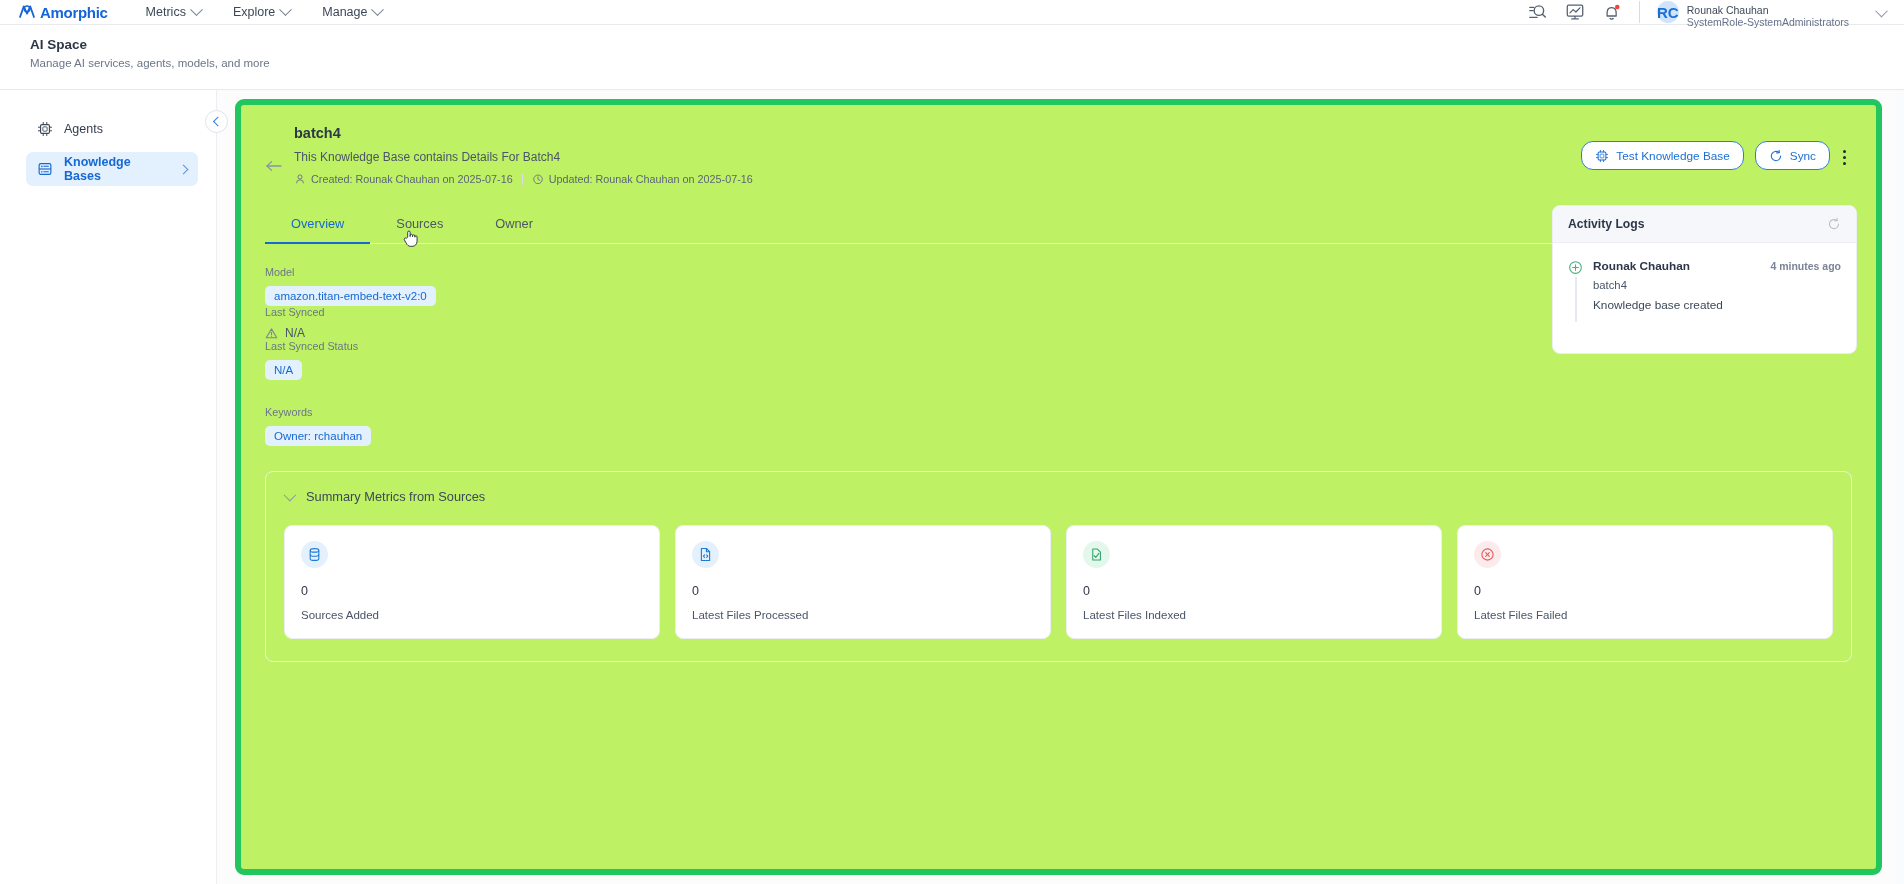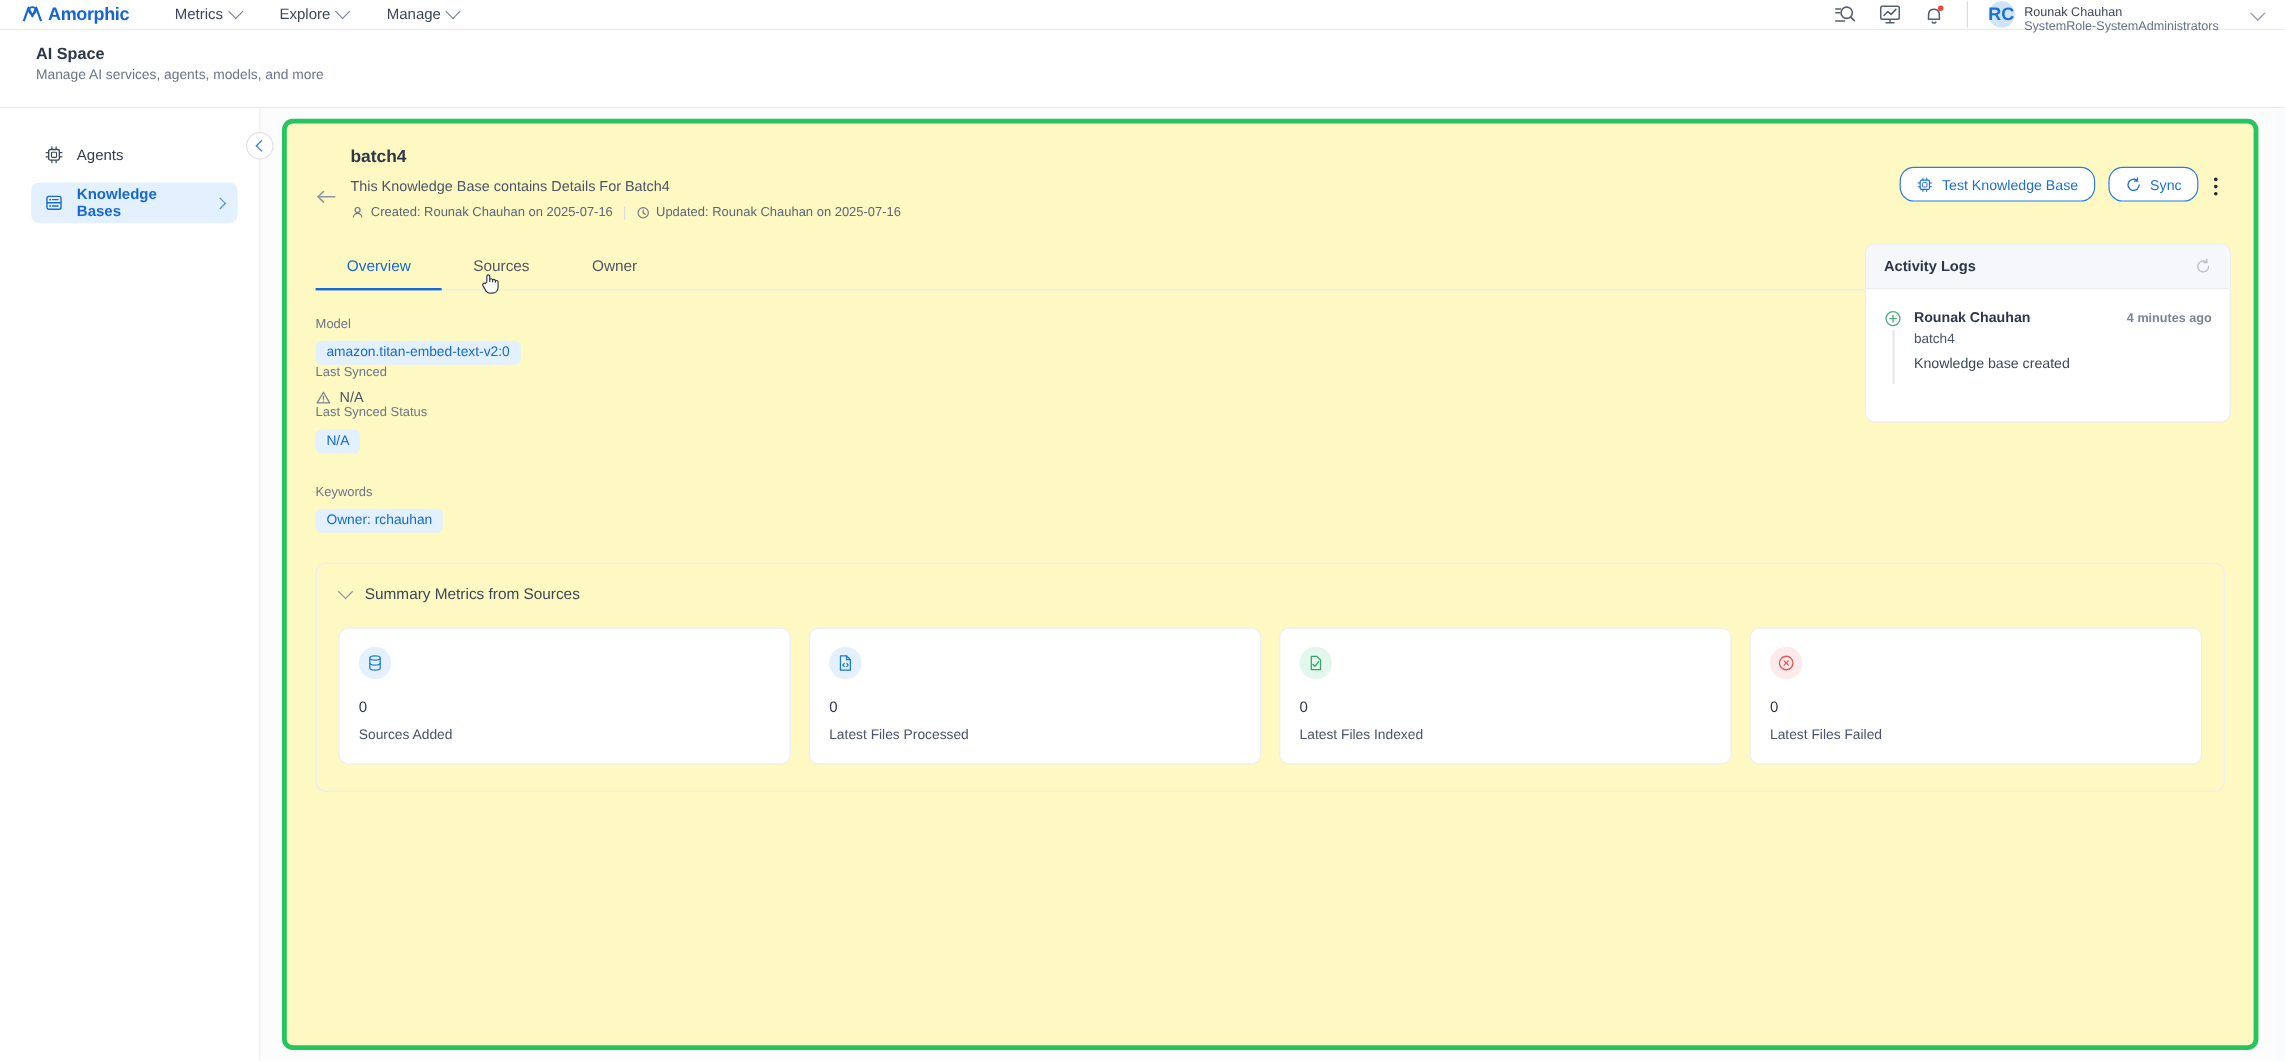--- a/index.html
+++ b/index.html
@@ -101,21 +101,21 @@
     display: flex; align-items: center; justify-content: center;
     cursor: pointer; z-index: 5;
   }
   .collapse-chev { width: 7px; height: 7px;
     border-left: 1.6px solid #2f7fe0; border-bottom: 1.6px solid #2f7fe0;
     transform: rotate(45deg) translate(1px,-1px); }
 
   
   .main-wrap { flex: 1; padding: 9px 22px 0 18px; }
   .card {
-    background: #fef9c3; border: 4px solid #22c55e;
+    background: #bef264; border: 6px solid #22c55e;
     border-radius: 9px; height: 776px; position: relative;
     box-shadow: 0 1px 2px rgba(20,30,60,0.025);
   }
 
   .card-head { display: flex; padding: 20px 24px 0 24px; }
   .back-arrow {
     width: 18px; margin: 22px 11px 0 0; cursor: pointer; flex: 0 0 18px;
   }
   .kb-title { font-size: 14.5px; font-weight: bold; color: #2d3748; }
   .kb-desc { font-size: 12px; color: #4a5568; margin-top: 9px; }

